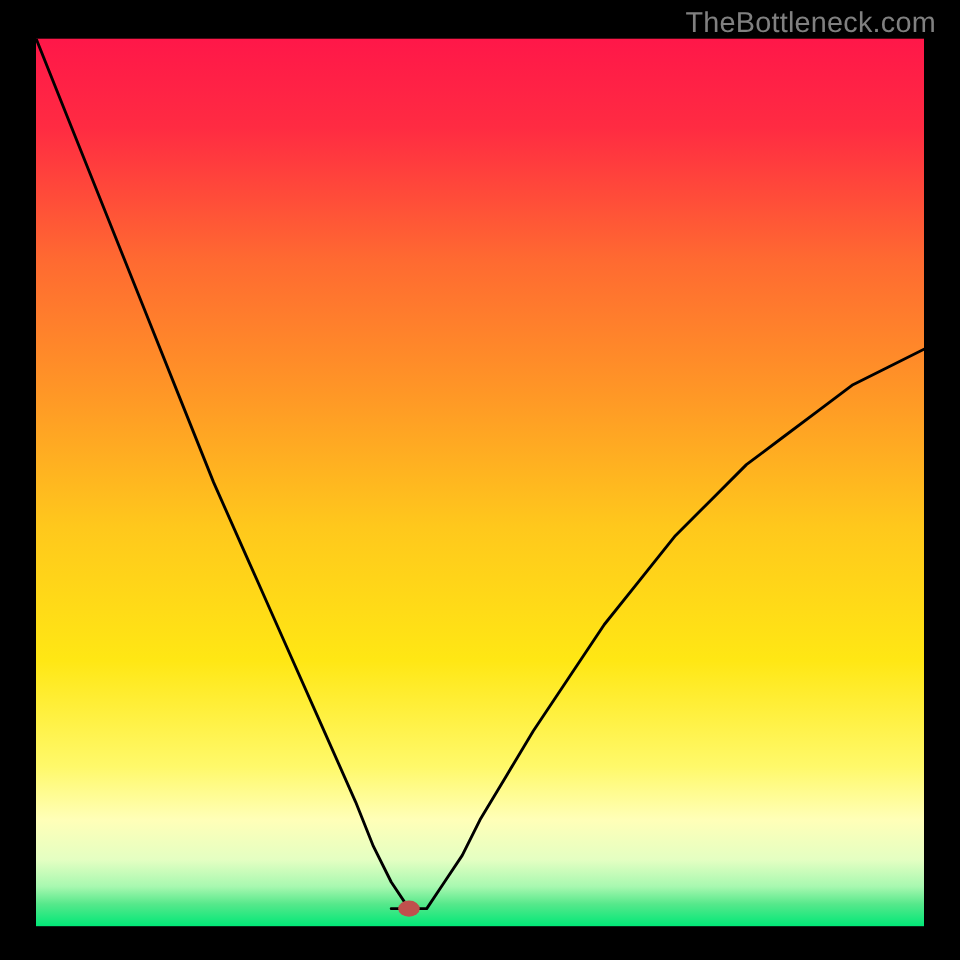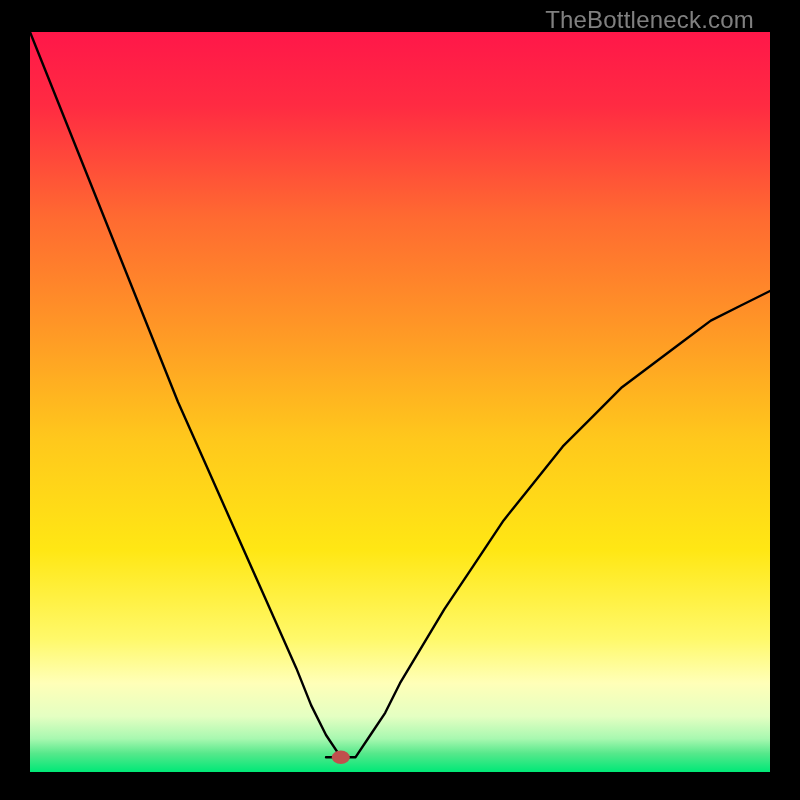--- a/index.html
+++ b/index.html
@@ -21,21 +21,21 @@
   .plot {
     position: absolute;
     left: 30px;
     top: 32px;
     width: 740px;
     height: 740px;
   }
   .watermark {
     position: absolute;
     top: 6px;
-    right: 46px;
+    right: 20px;
     color: #808080;
     font-family: Arial, Helvetica, sans-serif;
     font-size: 24px;
     font-weight: 500;
     letter-spacing: 0.2px;
     white-space: nowrap;
   }
 </style>
 </head>
 <body>

